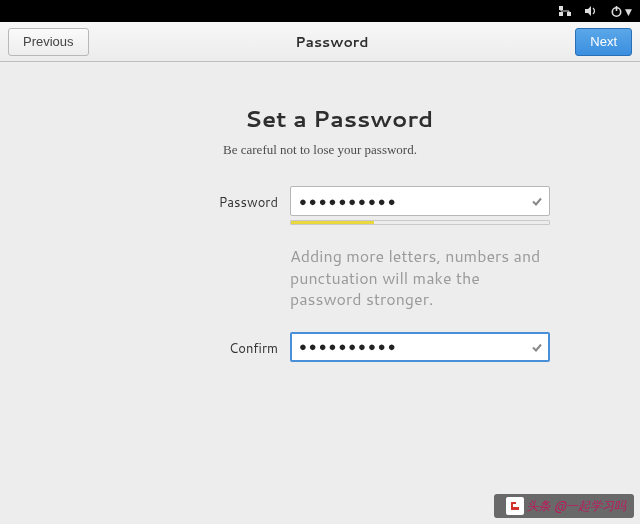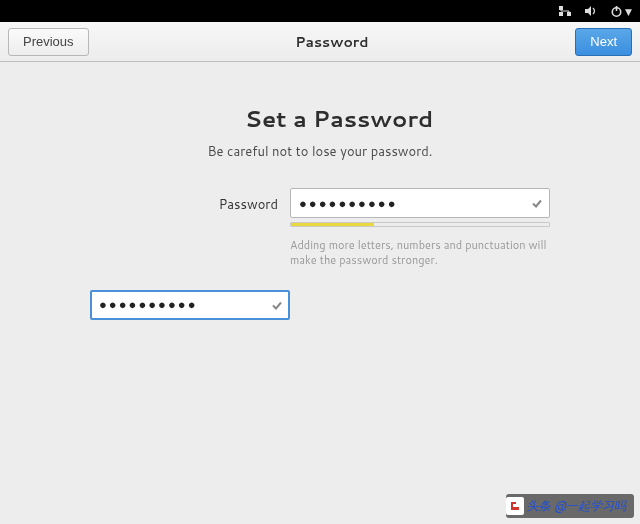--- a/index.html
+++ b/index.html
@@ -14,37 +14,37 @@
   
   .headerbar { height: 40px; background: linear-gradient(#f7f7f7, #ececec); border-bottom: 1px solid #bfbfbf; display: flex; align-items: center; justify-content: space-between; padding: 8px 8px; }
   .headerbar .title { font-weight: 700; color: #2e2e2e; font-size: 14px; }
   .btn { height: 28px; padding: 0 14px; border-radius: 3px; font-size: 13px; cursor: pointer; display: inline-flex; align-items: center; justify-content: center; }
   .btn-prev { background: linear-gradient(#fafafa, #ededed); border: 1px solid #b8b8b8; color: #444; }
   .btn-next { background: linear-gradient(#5aa7e8, #3b8fe0); border: 1px solid #2a6fb5; color: #fff; font-weight: 400; }
 
   
   .content { padding: 40px 0 0 0; text-align: center; }
   .heading { font-size: 23px; font-weight: 700; color: #2e2e2e; margin-bottom: 8px; padding-left: 38px; }
-  .subheading { font-size: 13px; color: #4d4d4d; margin-bottom: 28px; }
+  .subheading { font-size: 13px; color: #4d4d4d; margin-bottom: 28px; font-family: Liberation Serif, serif; }
 
   .form { display: grid; grid-template-columns: 200px 260px; row-gap: 0; justify-content: center; text-align: left; }
   .form-label { text-align: right; padding-right: 12px; padding-top: 7px; font-size: 13px; color: #333; }
   .field-wrap { position: relative; }
   .field { width: 100%; height: 30px; border: 1px solid #b7b7b7; border-radius: 2px; padding: 0 28px 0 8px; font-size: 13px; letter-spacing: 2px; background: #fff; color: #222; }
   .field.focused { border: 2px solid #4a90d9; outline: none; padding: 0 27px 0 7px; }
   .check { position: absolute; right: 7px; top: 50%; transform: translateY(-50%); color: #888; }
   .check svg { stroke: #888; fill: none; stroke-width: 2; }
 
   .strength-row { grid-column: 2 / 3; margin-top: 4px; }
   .strength-bar { height: 5px; border: 1px solid #c9c9c9; border-radius: 1px; background: #ededed; overflow: hidden; display: flex; }
   .strength-fill { height: 100%; background: #e9d93f; }
-  .hint { grid-column: 2 / 3; font-size: 11px; color: #9a9a9a; margin-top: 11px; line-height: 1.35; margin-bottom: 22px; }
+  .hint { grid-column: 2 / 3; font-size: 16px; color: #9a9a9a; margin-top: 20px; line-height: 1.35; margin-bottom: 22px; }
 
   
-  .watermark { position: absolute; right: 6px; bottom: 6px; background: rgba(60,60,60,0.75); color: #1d4ed8; font-size: 12px; padding: 3px 8px 3px 0; border-radius: 3px; display: flex; align-items: center; gap: 2px; font-style: italic; }
+  .watermark { position: absolute; right: 6px; bottom: 6px; background: rgba(60,60,60,0.75); color: #be185d; font-size: 12px; padding: 3px 8px 3px 12px; border-radius: 3px; display: flex; align-items: center; gap: 2px; font-style: italic; }
   .watermark .wm-icon { width: 18px; height: 18px; background: #fff; border-radius: 2px; display: inline-flex; align-items: center; justify-content: center; }
   .watermark .wm-icon svg { fill: #d0342c; }
 </style>
 </head>
 <body>
 
 <div class="sysbar">
   <span class="icon">
     <svg width="14" height="12" viewBox="0 0 14 12">
         <rect x="1" y="1" width="4" height="4"></rect>
@@ -92,20 +92,21 @@
     <div></div>
     <div class="strength-row">
       <div class="strength-bar">
         <div class="strength-fill" style="width:32%"></div>
       </div>
     </div>
 
     <div></div>
     <div class="hint">Adding more letters, numbers and punctuation will make the password stronger.</div>
 
+    <div class="form-label">Confirm</div>
     <div class="field-wrap">
       <input type="text" class="field focused" readonly="" value="●●●●●●●●●●" style="">
       <span class="check">
         <svg width="12" height="12" viewBox="0 0 12 12">
             <polyline points="2,6 5,9 10,3"></polyline>
           </svg>
       </span>
     </div>
   </div>
 </div>

